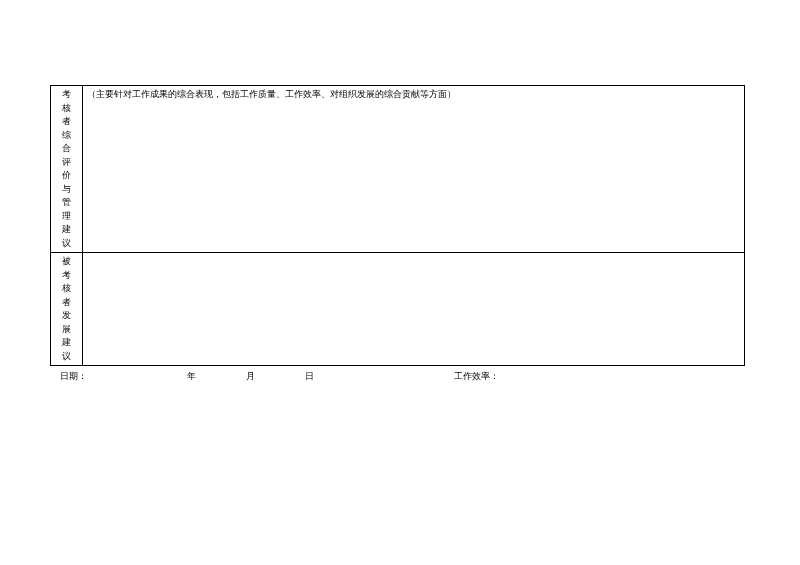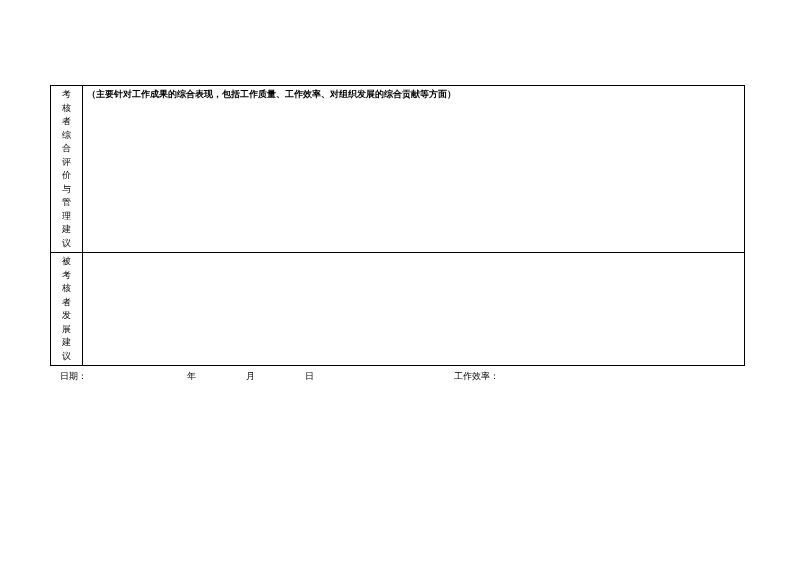--- a/index.html
+++ b/index.html
@@ -25,21 +25,21 @@
     }
     col.label { width: 32px; }
     .vlabel {
       text-align: center;
       font-size: 9px;
       line-height: 1.35;
       padding-top: 2px;
       padding-bottom: 2px;
     }
     .vlabel span { display: block; }
-    .hint { font-size: 9px; font-weight: bold; }
+    .hint { font-size: 9px; }
     .row-tall { height: 72px; }
     .row-med  { height: 56px; }
     .footer {
       display: flex;
       margin-top: 4px;
       font-size: 9px;
       line-height: 1.5;
       padding-left: 10px;
     }
     .footer .lbl { margin-right: 50px; text-align: center; }

